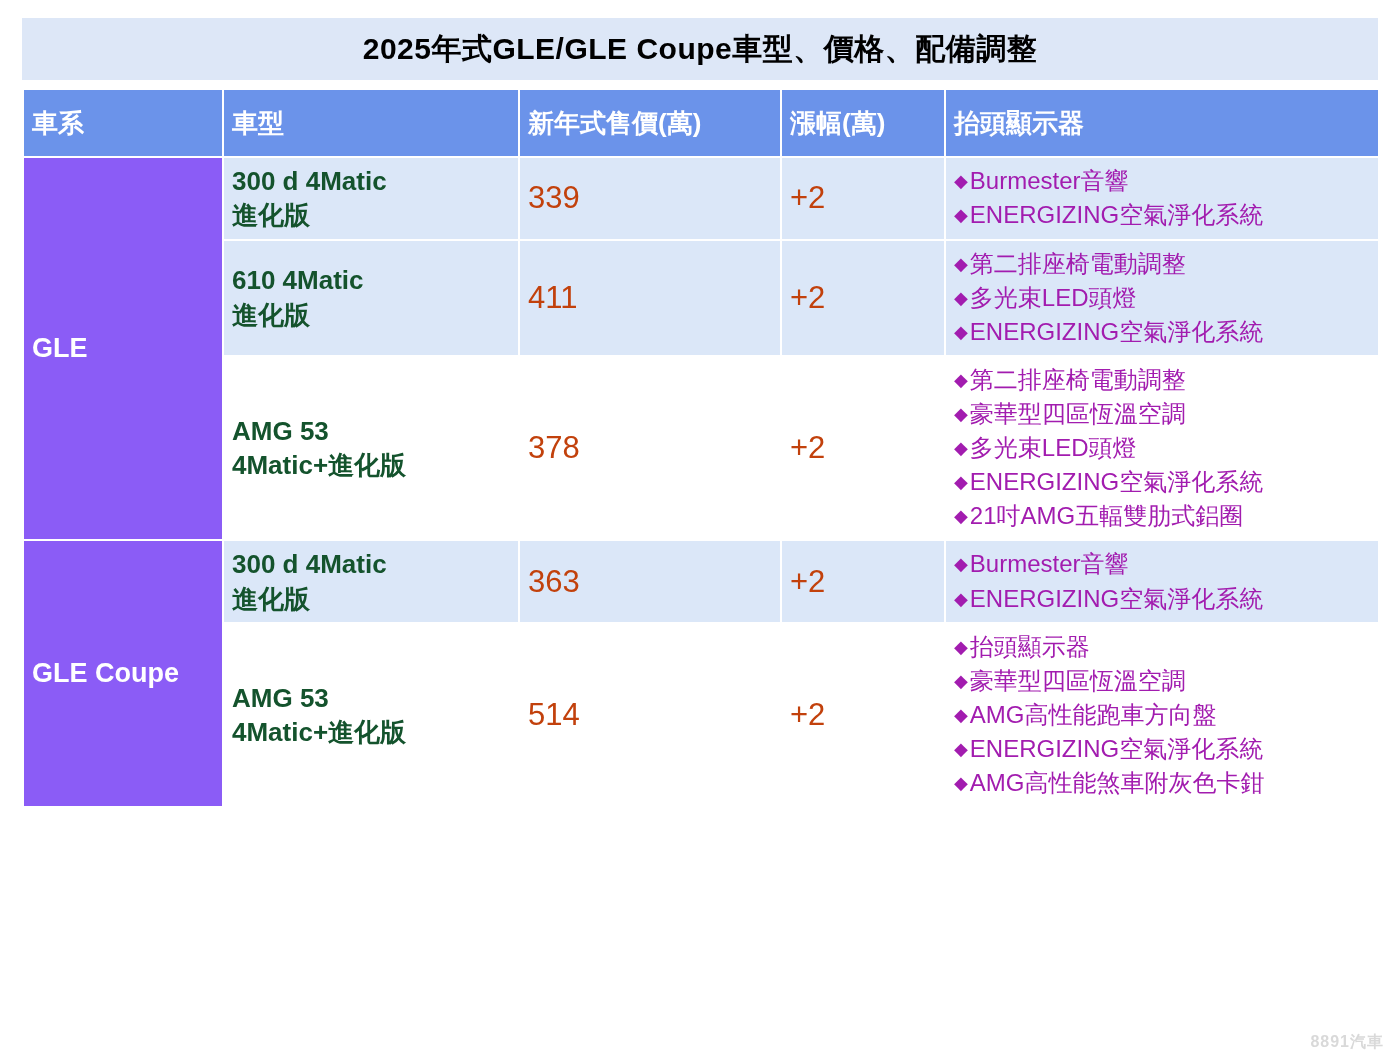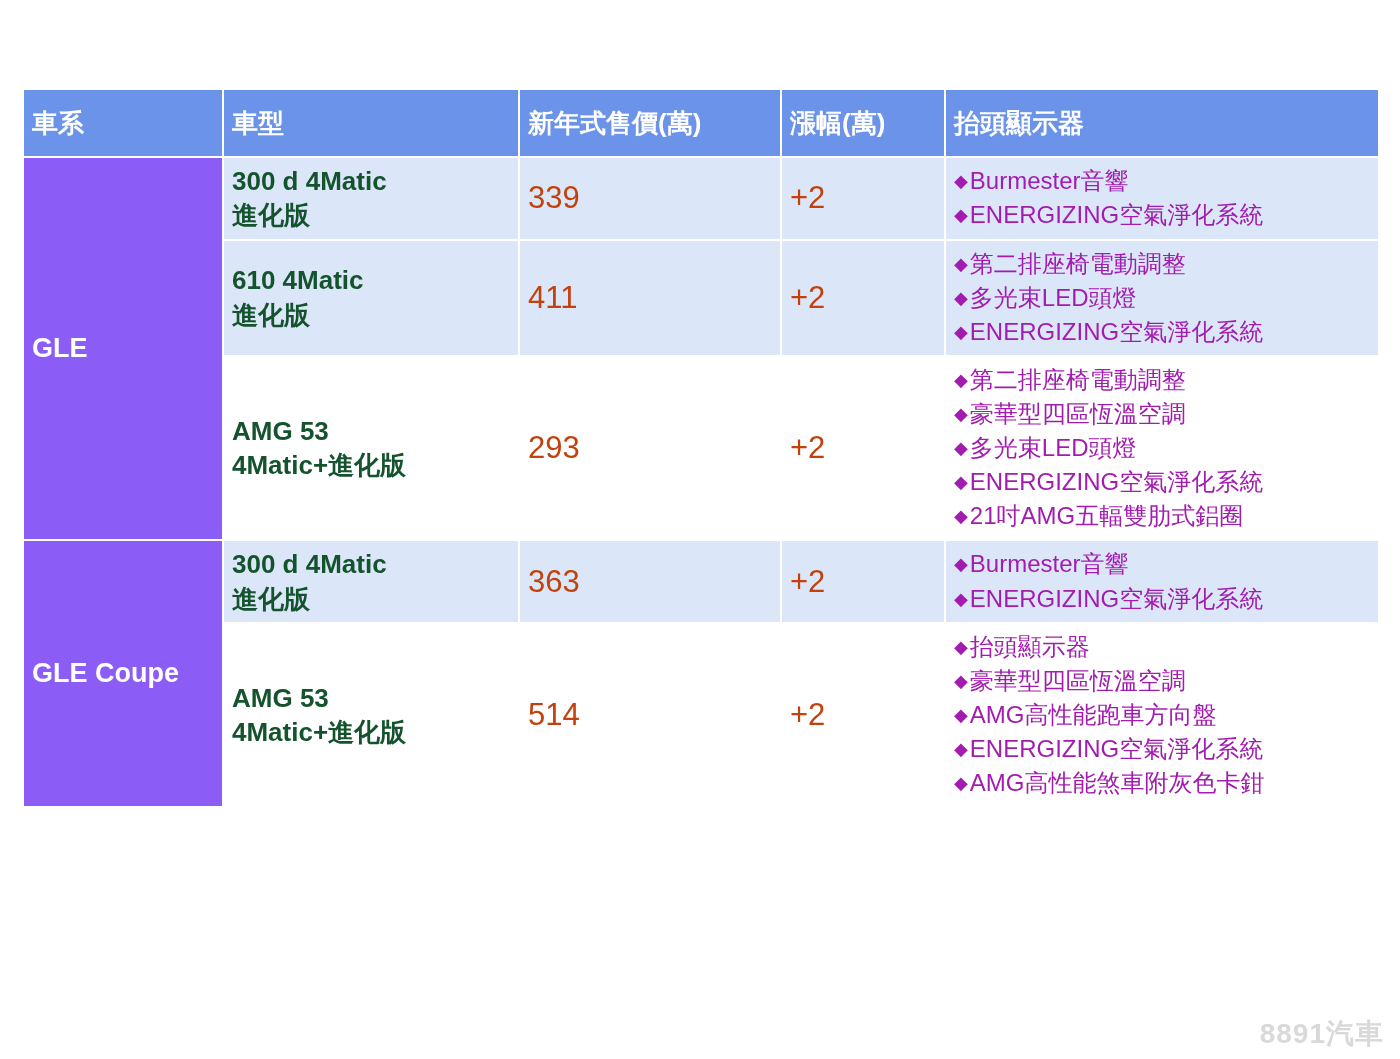--- a/index.html
+++ b/index.html
@@ -96,32 +96,35 @@
   tr.row-plain td.equip-cell { background: #ffffff; }
 
   .model-line { display: block; }
   .equip-line { display: block; white-space: nowrap; }
   .bullet { font-size: 18px; vertical-align: 2px; margin-right: 2px; }
 
   .watermark {
     position: absolute;
     right: 16px;
     bottom: 6px;
-    font-size: 28px;
+    font-size: 16px;
     color: #d9d9d9;
     font-weight: bold;
     letter-spacing: 1px;
     text-align: center;
   }
 </style>
 </head>
 <body>
 
 <div id="page">
 
+  <div class="title-bar">
+    <div class="title-text">2025年式GLE/GLE Coupe車型、價格、配備調整</div>
+  </div>
 
   <table class="spec">
     <colgroup>
       <col class="c-series">
       <col class="c-model">
       <col class="c-price">
       <col class="c-delta">
       <col class="c-equip">
     </colgroup>
     <thead>
@@ -158,21 +161,21 @@
             <span class="equip-line"><span class="bullet">◆</span><span>第二排座椅電動調整</span></span>
             <span class="equip-line"><span class="bullet">◆</span><span>多光束LED頭燈</span></span>
             <span class="equip-line"><span class="bullet">◆</span><span>ENERGIZING空氣淨化系統</span></span>
           </td>
         </tr>
         <tr class="row-plain">
           <td class="model-cell">
             <span class="model-line">AMG 53</span>
             <span class="model-line">4Matic+進化版</span>
           </td>
-          <td class="price-cell">293</td>
+          <td class="price-cell">378</td>
           <td class="delta-cell">+2</td>
           <td class="equip-cell">
             <span class="equip-line"><span class="bullet">◆</span><span>第二排座椅電動調整</span></span>
             <span class="equip-line"><span class="bullet">◆</span><span>豪華型四區恆溫空調</span></span>
             <span class="equip-line"><span class="bullet">◆</span><span>多光束LED頭燈</span></span>
             <span class="equip-line"><span class="bullet">◆</span><span>ENERGIZING空氣淨化系統</span></span>
             <span class="equip-line"><span class="bullet">◆</span><span>21吋AMG五輻雙肋式鋁圈</span></span>
           </td>
         </tr>
         <tr class="row-alt">

